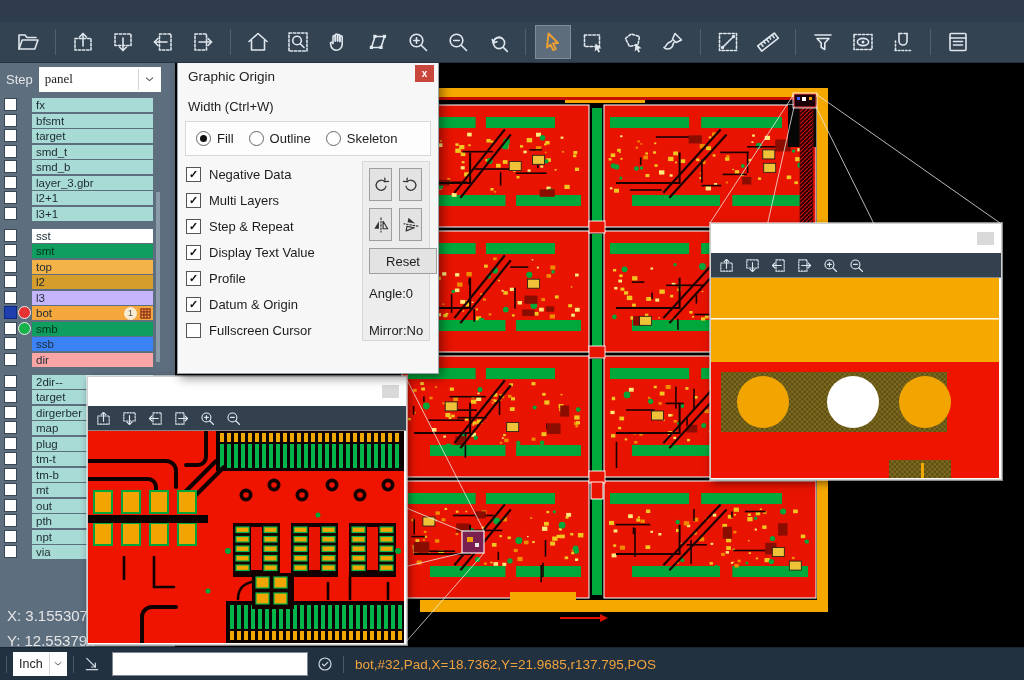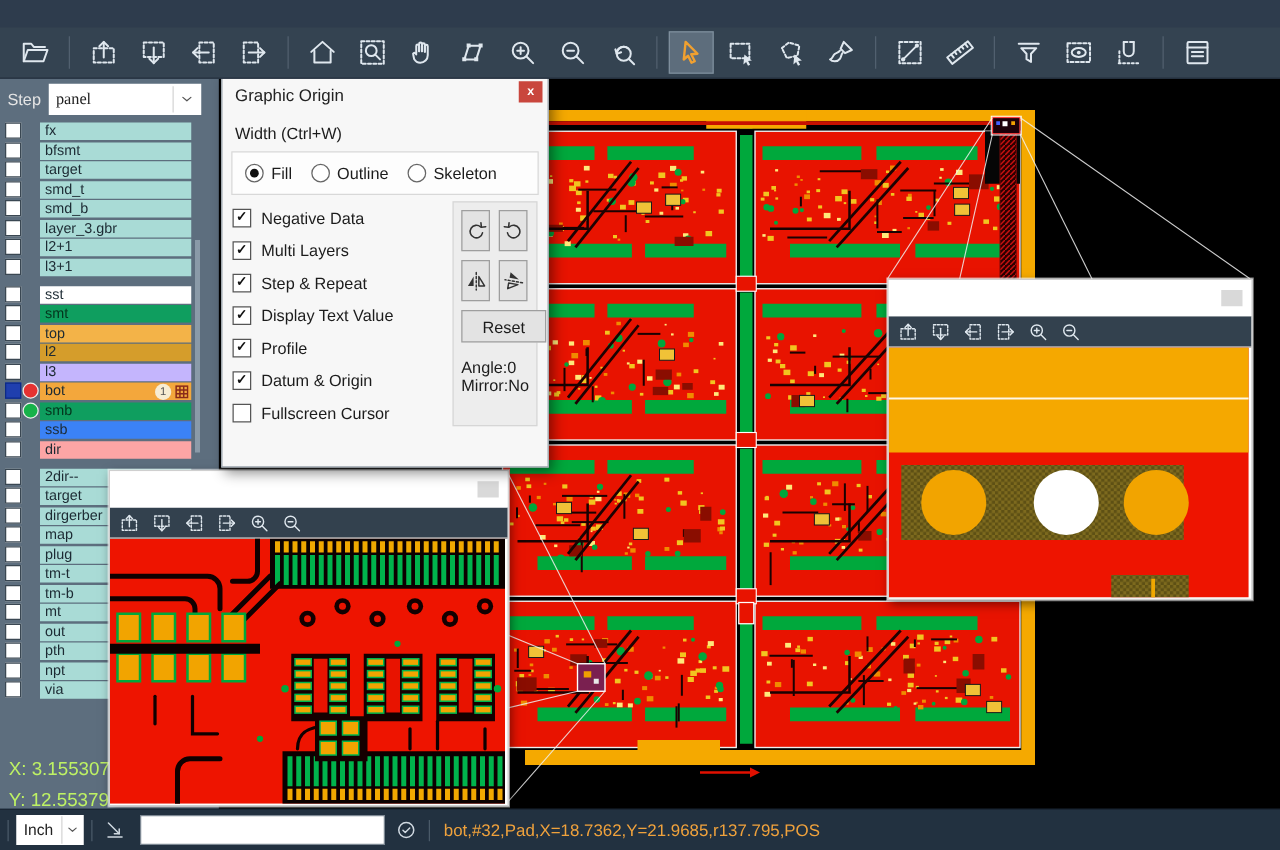--- a/index.html
+++ b/index.html
@@ -37,21 +37,21 @@
   .dotcol{width:15px;flex:none;display:flex;align-items:center;justify-content:center;}
   .dot{width:11px;height:11px;border-radius:50%;border:1px solid #eee;}
   .lab{flex:1;height:14px;margin-right:22px;font-size:11.5px;color:#1c2a33;
        display:flex;align-items:center;padding-left:4px;line-height:14px;}
   .badge{width:13px;height:13px;border-radius:50%;background:#f7ecd2;color:#555;
          font-size:9px;display:flex;align-items:center;justify-content:center;
          margin-left:auto;margin-right:3px;flex:none;}
   .gridico{margin-right:2px;flex:none;display:flex;}
   .group-gap{height:6.5px;}
   .scrollhint{position:absolute;left:156px;top:130px;width:4px;height:170px;background:#8a9aa8;}
-  .coords{position:absolute;left:7px;top:541px;color:#bef264;font-size:15px;line-height:25px;}
+  .coords{position:absolute;left:7px;top:541px;color:#e5e5e5;font-size:15px;line-height:25px;}
   
   .canvas{position:absolute;left:175px;top:62px;width:849px;height:586px;z-index:1;background:#000;}
   
   .popup{position:absolute;background:#fff;border:1px solid #cfcfcf;
          box-shadow:0 0 0 1px rgba(250,250,250,.55),2px 3px 8px rgba(0,0,0,.5);z-index:5;}
   .ptitle{height:29px;position:relative;background:#fff;}
   .pbtn{position:absolute;right:7px;top:8px;width:17px;height:13px;background:#d9d9d9;}
   .ptoolbar{height:24px;background:#33414e;display:flex;align-items:center;
             padding-left:7px;color:#dfe7ee;}
   .ptoolbar .pic{margin-right:9px;display:flex;}
@@ -80,21 +80,21 @@
   .right-panel{position:absolute;right:8px;top:100px;width:68px;height:180px;background:#ededed;
                border:1px solid #d6d6d6;padding:6px 0 0 6px;box-sizing:border-box;}
   .sq-row{display:flex;margin-bottom:7px;}
   .sq-btn{width:31px;height:31px;background:#e3e3e3;border:1px solid #9e9e9e;margin-right:7px;
           display:flex;align-items:center;justify-content:center;color:#333;}
   .sq-btn svg{width:20px;height:20px;}
   .reset-btn{width:66px;height:24px;background:#e3e3e3;border:1px solid #9e9e9e;font-size:13px;
              display:flex;align-items:center;justify-content:center;margin-top:2px;
              font-family:"Liberation Sans",sans-serif;}
   .angle-text{margin-top:12px;}
-  .mirror-text{margin-top:0;}
+  .mirror-text{margin-top:22px;}
   .close-btn{position:absolute;left:7px;right:7px;bottom:6px;height:25px;background:#e5e5e5;
              border:1px solid #aeaeae;display:flex;align-items:center;justify-content:center;font-size:13.5px;}
   
   .statusbar{position:absolute;left:0;right:0;bottom:0;height:32px;background:#223140;
              border-top:1px solid #1a2634;display:flex;align-items:center;z-index:10;color:#cfd8e0;}
   .ssep{width:1px;height:17px;background:#4a5a68;margin:0 6px;flex:none;}
   .unit-select{width:48px;height:24px;background:#fff;color:#222;font-size:12.5px;
                display:flex;align-items:center;padding-left:6px;position:relative;flex:none;}
   .unit-select .chev{position:absolute;right:1px;top:1px;width:16px;height:22px;border-left:1px solid #d5d5d5;
                display:flex;align-items:center;justify-content:center;color:#555;}

